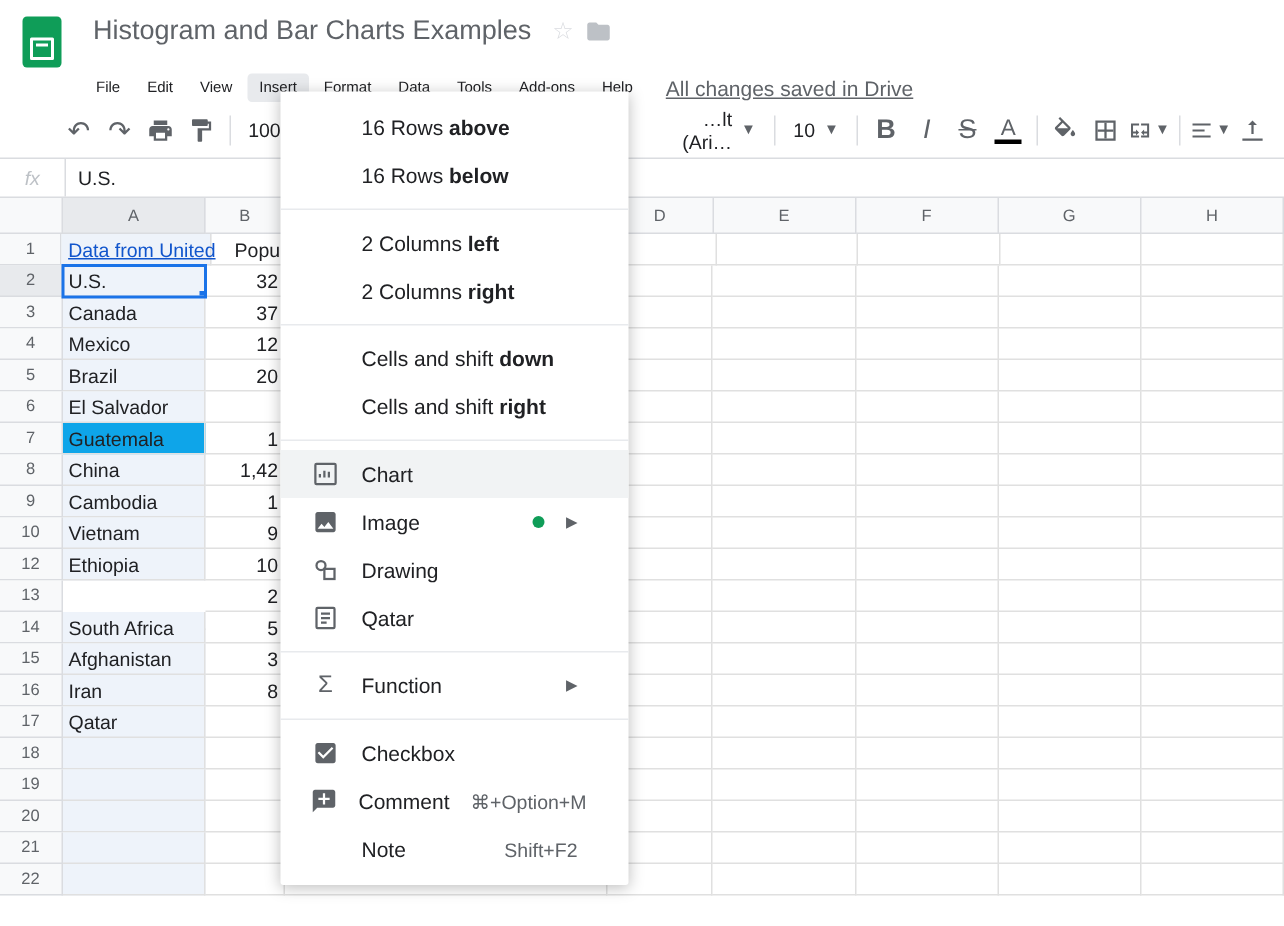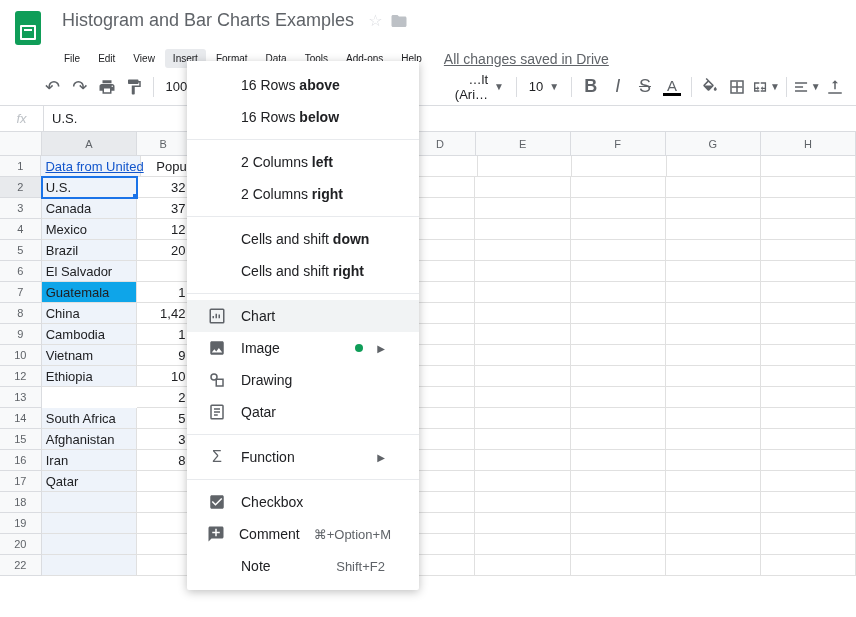--- a/index.html
+++ b/index.html
@@ -411,20 +411,31 @@
         <div class="cell cA"></div>
         <div class="cell cB"></div>
         <div class="cell cC"></div>
         <div class="cell cD"></div>
         <div class="cell cE"></div>
         <div class="cell cF"></div>
         <div class="cell cG"></div>
         <div class="cell cH"></div>
       </div>
       <div class="row">
+        <div class="row-h">21</div>
+        <div class="cell cA"></div>
+        <div class="cell cB"></div>
+        <div class="cell cC"></div>
+        <div class="cell cD"></div>
+        <div class="cell cE"></div>
+        <div class="cell cF"></div>
+        <div class="cell cG"></div>
+        <div class="cell cH"></div>
+      </div>
+      <div class="row">
         <div class="row-h">22</div>
         <div class="cell cA"></div>
         <div class="cell cB"></div>
         <div class="cell cC"></div>
         <div class="cell cD"></div>
         <div class="cell cE"></div>
         <div class="cell cF"></div>
         <div class="cell cG"></div>
         <div class="cell cH"></div>
       </div>

